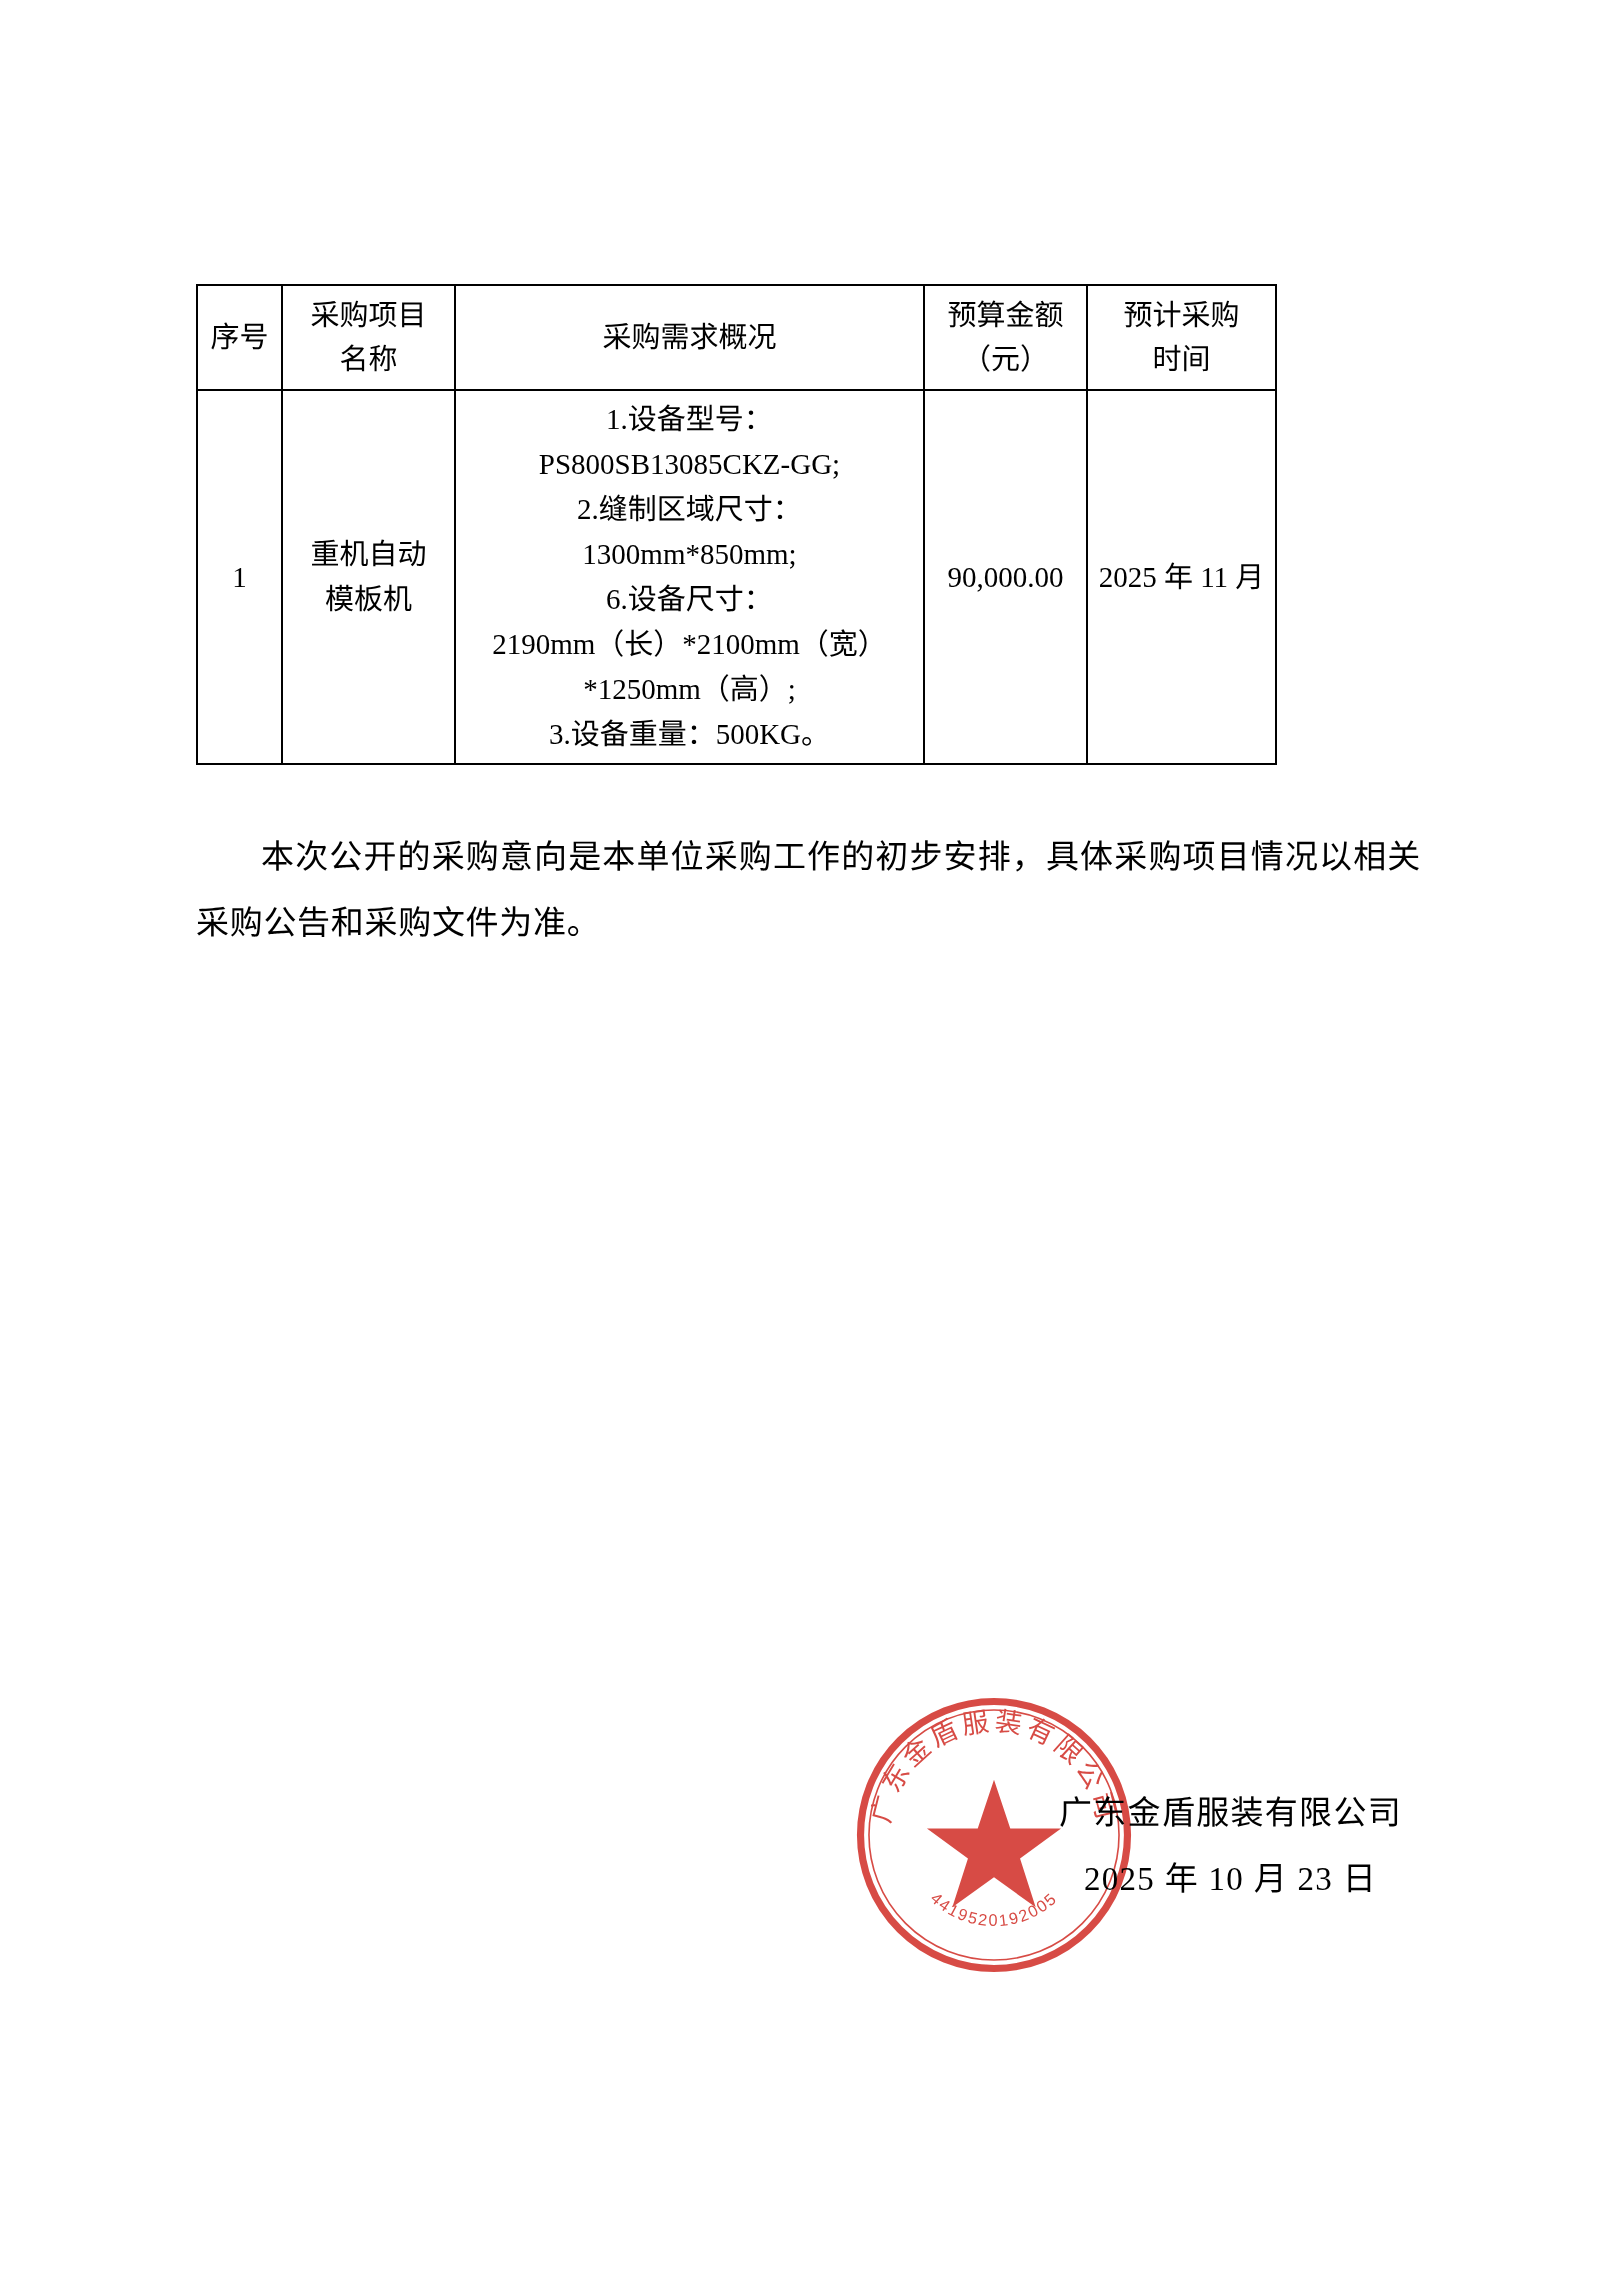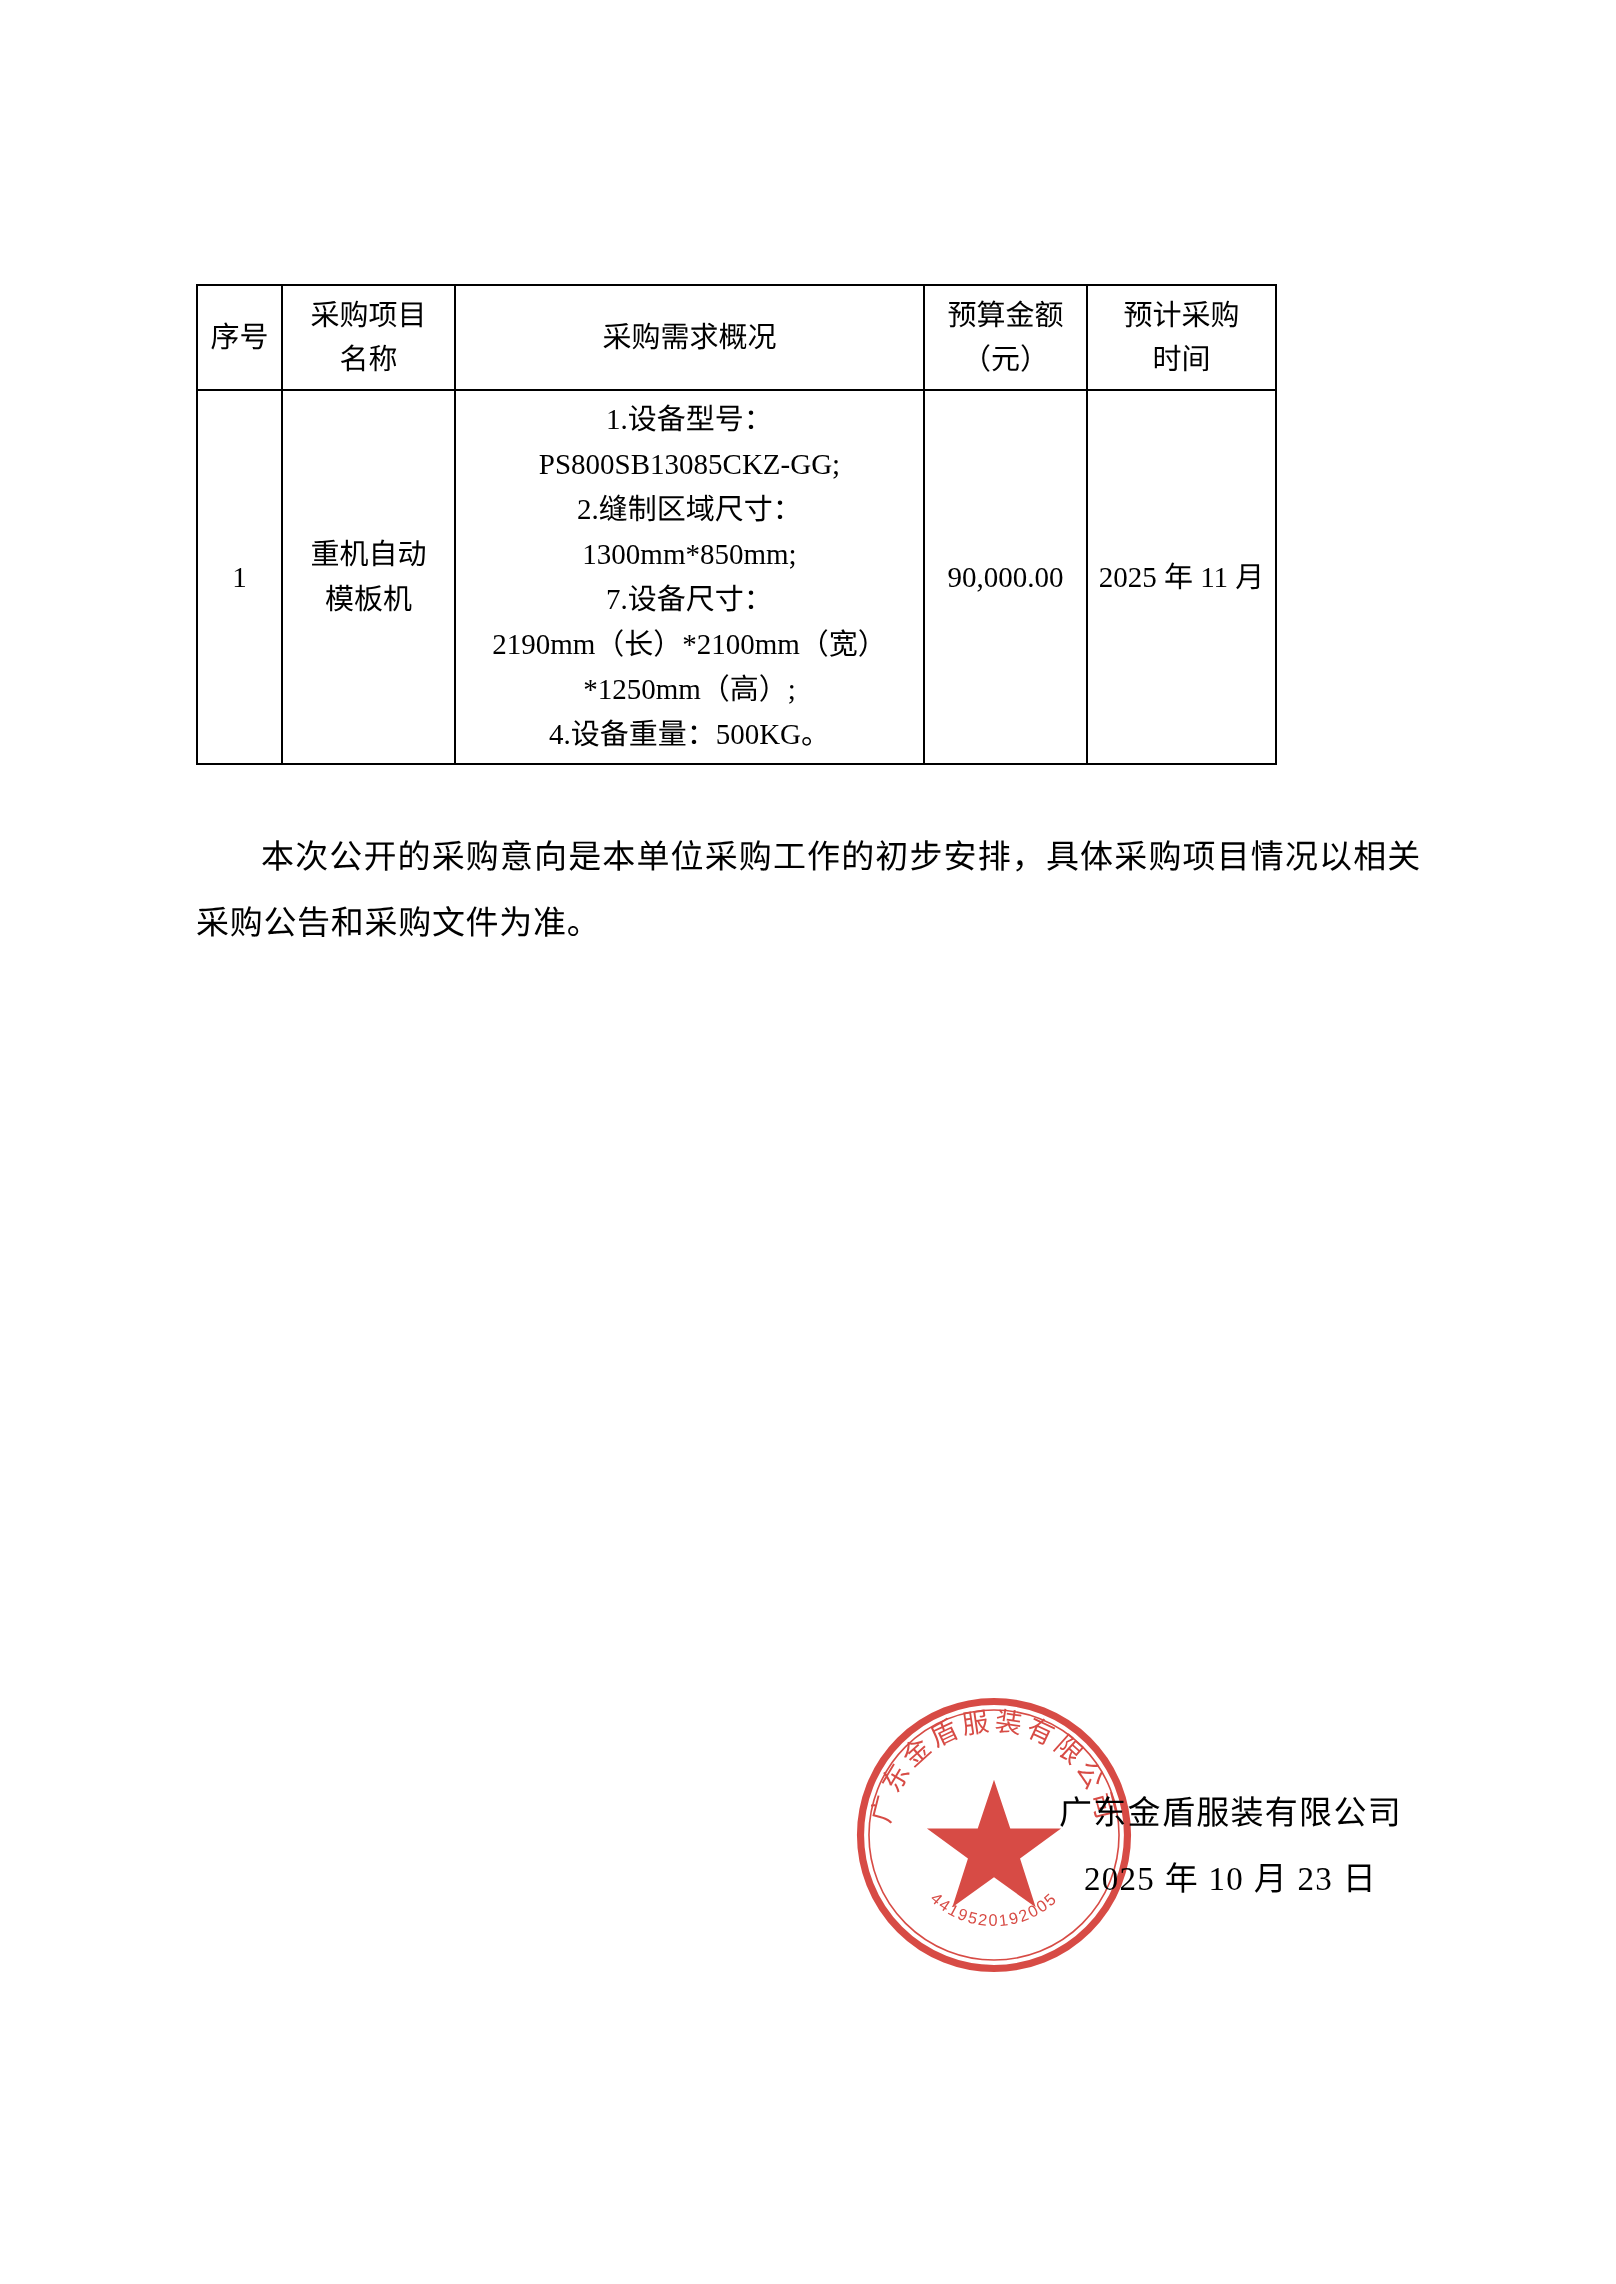--- a/index.html
+++ b/index.html
@@ -159,24 +159,24 @@
         <td class="cell-center">1</td>
         <td class="cell-name">
           <span class="nline">重机自动</span>
           <span class="nline">模板机</span>
         </td>
         <td class="cell-desc">
           <span class="dline">1.设备型号：</span>
           <span class="dline">PS800SB13085CKZ-GG;</span>
           <span class="dline">2.缝制区域尺寸：</span>
           <span class="dline">1300mm*850mm;</span>
-          <span class="dline">7.设备尺寸：</span>
+          <span class="dline">6.设备尺寸：</span>
           <span class="dline">2190mm（长）*2100mm（宽）</span>
           <span class="dline">*1250mm（高）;</span>
-          <span class="dline">4.设备重量：500KG。</span>
+          <span class="dline">3.设备重量：500KG。</span>
         </td>
         <td class="cell-center">90,000.00</td>
         <td class="cell-center">2025 年 11 月</td>
       </tr>
     </tbody>
   </table>
 
   <p class="body-para closing-para">本次公开的采购意向是本单位采购工作的初步安排，具体采购项目情况以相关采购公告和采购文件为准。</p>
 
   <div class="seal">

